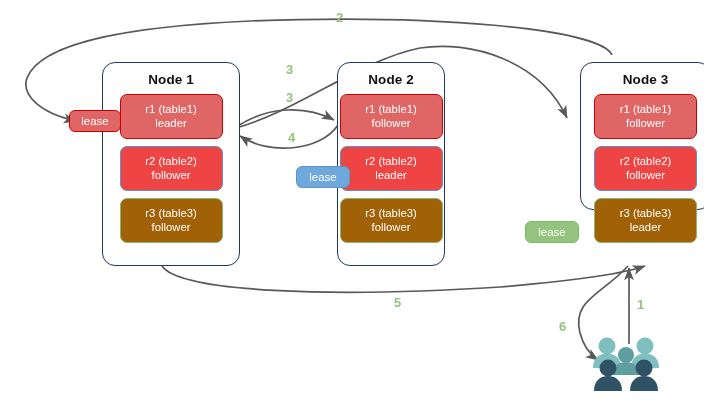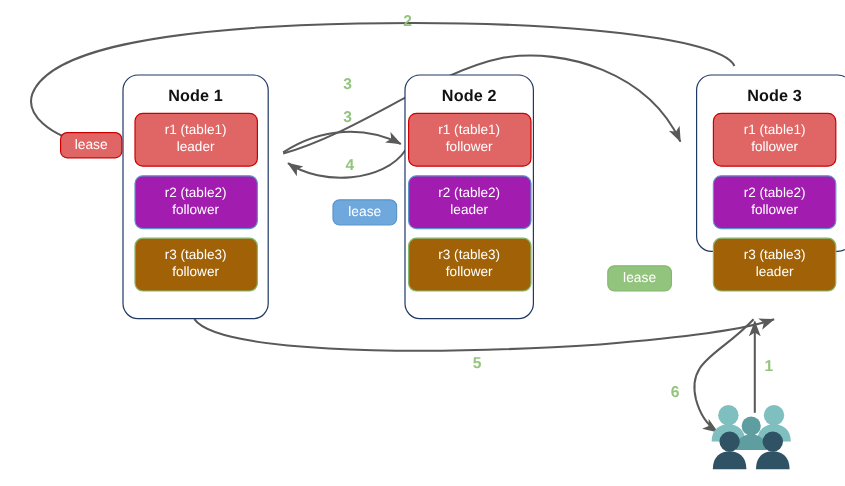--- a/index.html
+++ b/index.html
@@ -41,34 +41,35 @@
     display: flex;
     flex-direction: column;
     align-items: center;
     justify-content: center;
     color: #ffffff;
     font-size: 11.3px;
     line-height: 13.6px;
     text-align: center;
   }
   .replica.r-red   { background: #e06666; border: 1.5px solid #cc0000; }
-  .replica.r-blue  { background: #a21caf; border: 1.5px solid #5b95c9; }
+  .replica.r-blue  { background: #ef4444; border: 1.5px solid #5b95c9; }
   .replica.r-green { background: #a16207; border: 1.5px solid #84b86e; }
 
   
   .lease {
     position: absolute;
     border-radius: 6px;
     box-sizing: border-box;
     display: flex;
     align-items: center;
     justify-content: center;
     color: #ffffff;
     font-size: 11.5px;
     height: 22px;
+    margin-left: 19px;
   }
   .lease.l-red   { background: #e06666; border: 1.5px solid #cc0000; }
   .lease.l-blue  { background: #6fa8dc; border: 1.5px solid #5b95c9; }
   .lease.l-green { background: #93c47d; border: 1.5px solid #84b86e; }
 
   
   #arrows {
     position: absolute; left: 0; top: 0;
     width: 704px; height: 405px;
     pointer-events: none;
@@ -106,21 +107,21 @@
 
     <path class="edge" d="M 338,125 C 320,152 268,155 240,136" marker-end="url(#ah)"></path>
 
     <path class="edge" d="M 162,266 C 180,292 330,298 500,287 C 570,281 620,275 645,266" marker-end="url(#ah)"></path>
 
     <path class="edge" d="M 629,344 L 629,268" marker-end="url(#ah)"></path>
 
     <path class="edge" d="M 628,266 C 600,296 572,300 580,333 C 584,348 592,356 598,360" marker-end="url(#ah)"></path>
   </svg>
 
-  <div class="node" style="left:102px; top:62px; width:122px; height:204px;">
+  <div class="node" style="left:102px; top:62px; width:138px; height:204px;">
     <div class="node-title">Node 1</div>
     <div class="replica r-red">
       <span>r1 (table1)</span>
       <span>leader</span>
     </div>
     <div class="replica r-blue">
       <span>r2 (table2)</span>
       <span>follower</span>
     </div>
     <div class="replica r-green">

